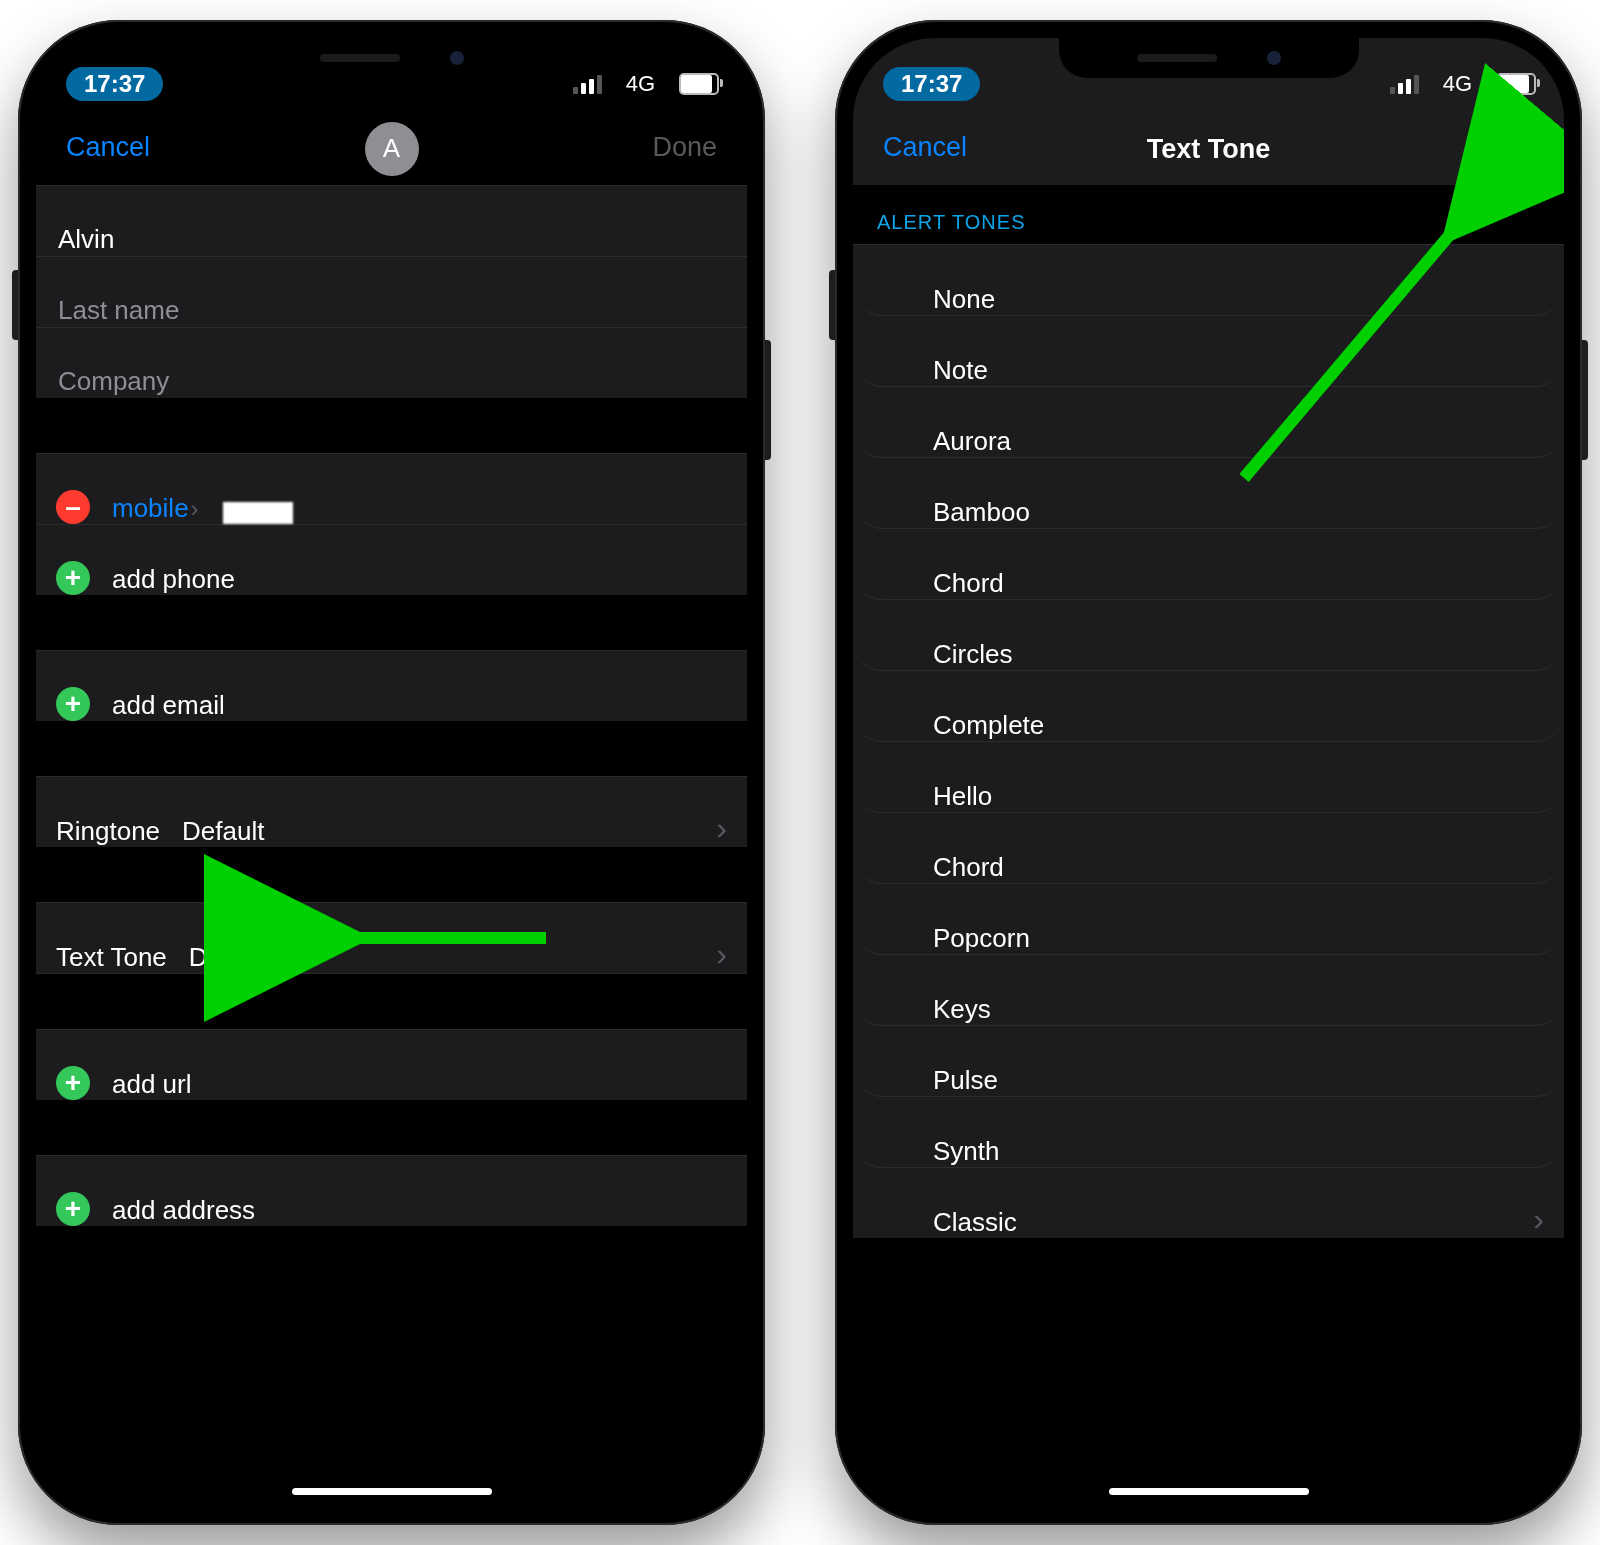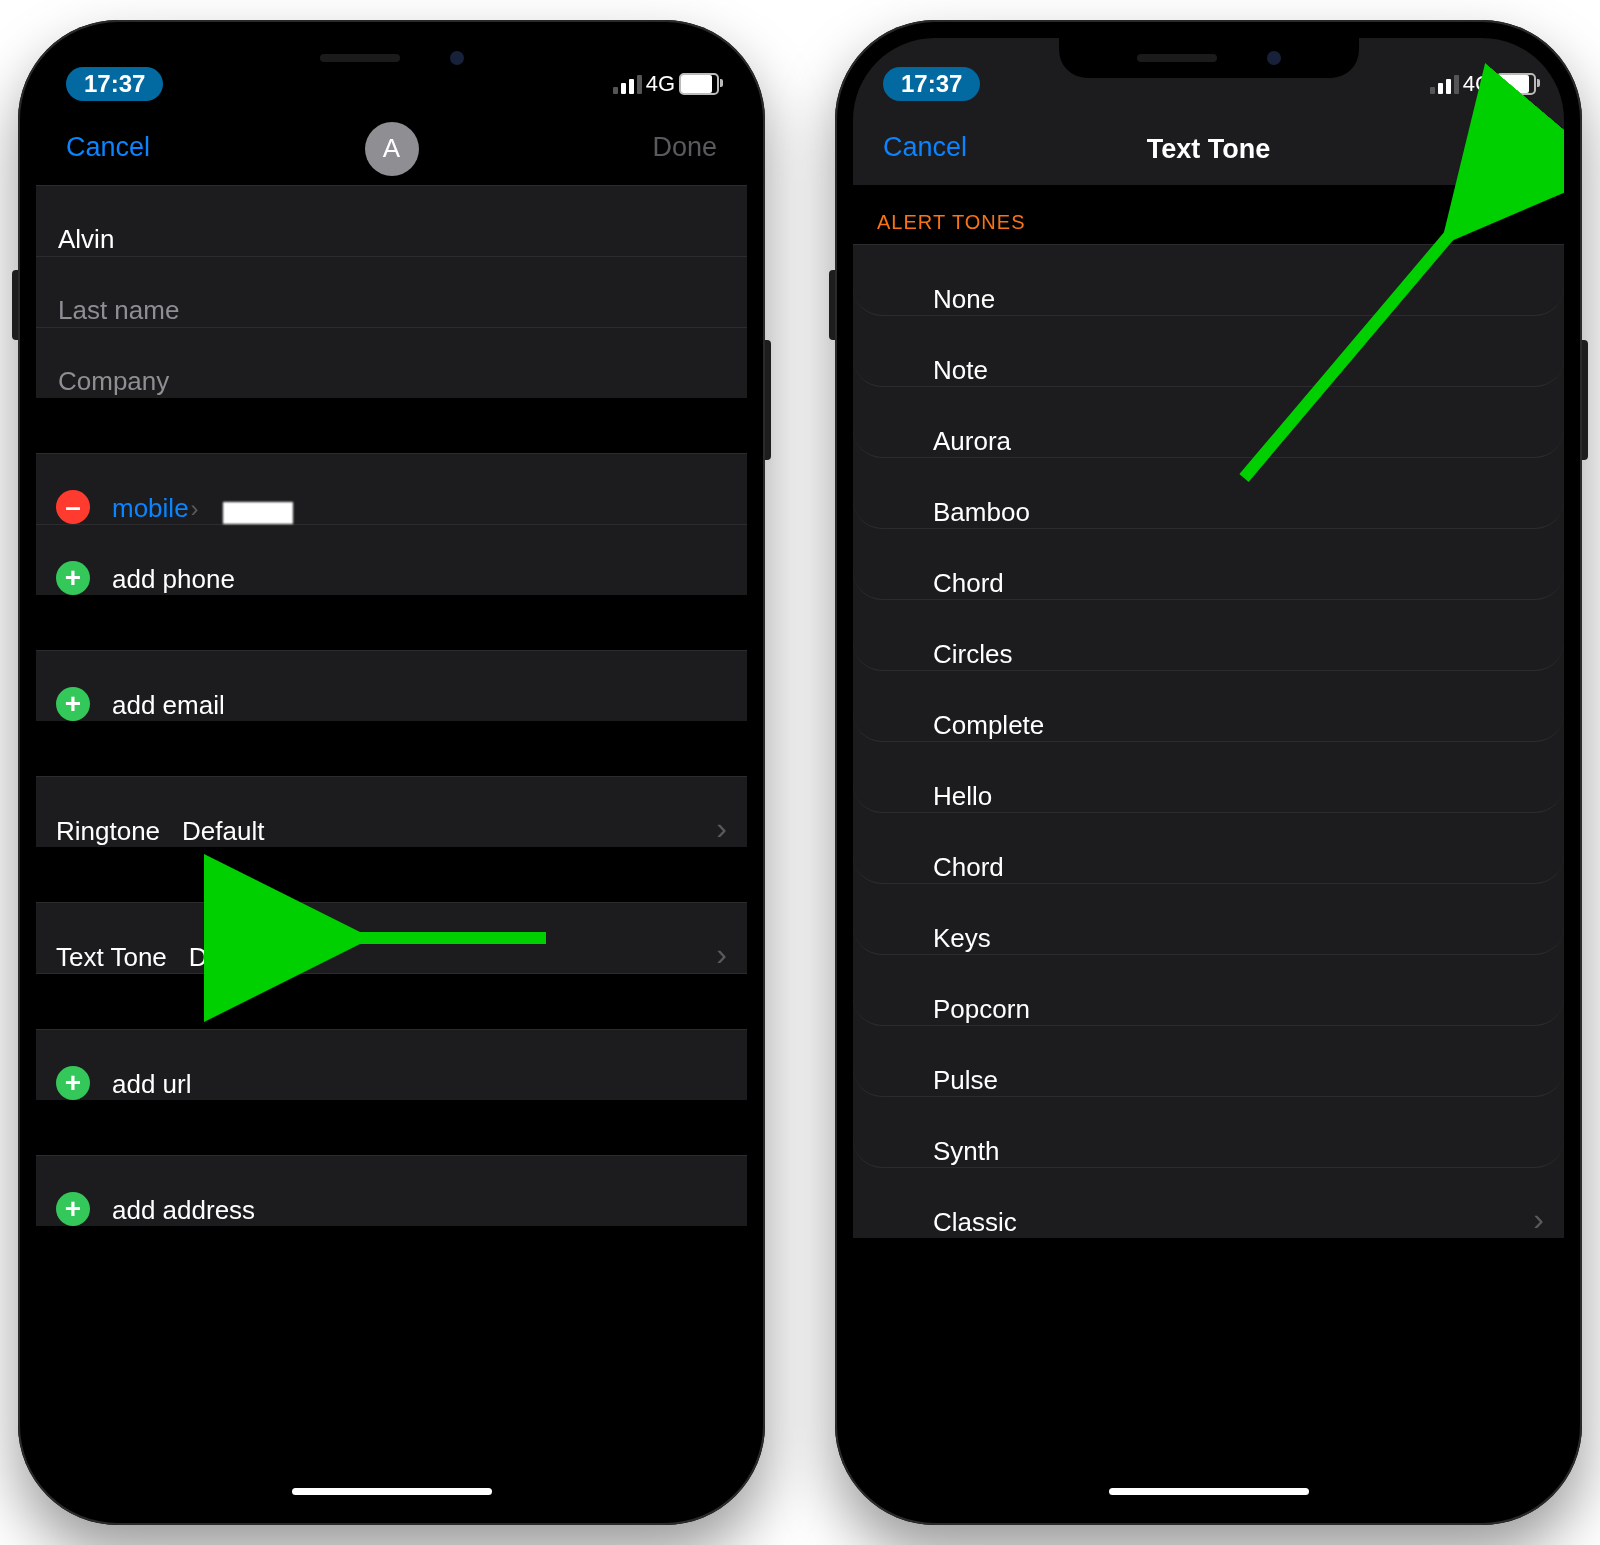--- a/index.html
+++ b/index.html
@@ -85,21 +85,21 @@
   background: #0369a1;
   color: #fff;
   font-weight: 600;
   font-size: 24px;
   padding: 3px 18px;
   border-radius: 20px;
 }
 .status-right {
   display: flex;
   align-items: center;
-  gap: 4px;
+  gap: 24px;
   color: #fff;
   font-size: 22px;
   font-weight: 500;
   justify-content: center;
 }
 .signal { display: flex; align-items: flex-end; gap: 3px; }
 .signal span { width: 5px; background: #555; border-radius: 1px; }
 .signal span.on { background: #fff; }
 .s1{height:7px}.s2{height:11px}.s3{height:15px}.s4{height:19px}
 .battery {
@@ -151,21 +151,21 @@
 .row:last-child{border-bottom:none;}
 .row .icon-btn { width:34px; height:34px; border-radius:50%; display:flex; align-items:center; justify-content:center; margin-right:22px; font-size:28px; line-height:1; font-weight:700; }
 .icon-minus { background:#ff3b30; color:#fff; }
 .icon-plus  { background:#34c759; color:#fff; }
 .row .field-label { color:#0a84ff; margin-right:6px; display:flex; align-items:center; }
 .chevron { color:#5a5a5e; margin-left:auto; font-size:32px; }
 .kv-label { color:#fff; margin-right:22px; }
 .kv-value { color:#fff; }
 .row.indent { padding-left:80px;border-radius:29px; }
 .list-header {
-  color:#f97316; font-size:20px; letter-spacing:1px; padding:26px 24px 10px;
+  color:#0ea5e9; font-size:20px; letter-spacing:1px; padding:26px 24px 10px;
 }
 .home-indicator {
   position:absolute; bottom:12px; left:50%; transform:translateX(-50%);
   width:200px; height:7px; background:#fff; border-radius:4px; z-index:100;
 }
 input.hidden-text {
   background:none; border:none; color:#fff; font:inherit; flex:1; outline:none;
 }
 input.hidden-text::placeholder{color:#8e8e93;}
 .masked {
@@ -361,24 +361,24 @@
           <div class="row indent">
             <span>Complete</span>
           </div>
           <div class="row indent">
             <span>Hello</span>
           </div>
           <div class="row indent">
             <span>Chord</span>
           </div>
           <div class="row indent">
+            <span>Popcorn</span>
+          </div>
+          <div class="row indent">
             <span>Keys</span>
-          </div>
-          <div class="row indent">
-            <span>Popcorn</span>
           </div>
           <div class="row indent">
             <span>Pulse</span>
           </div>
           <div class="row indent">
             <span>Synth</span>
           </div>
           <div class="row indent">
             <span>Classic</span>
             <span class="chevron">›</span>

